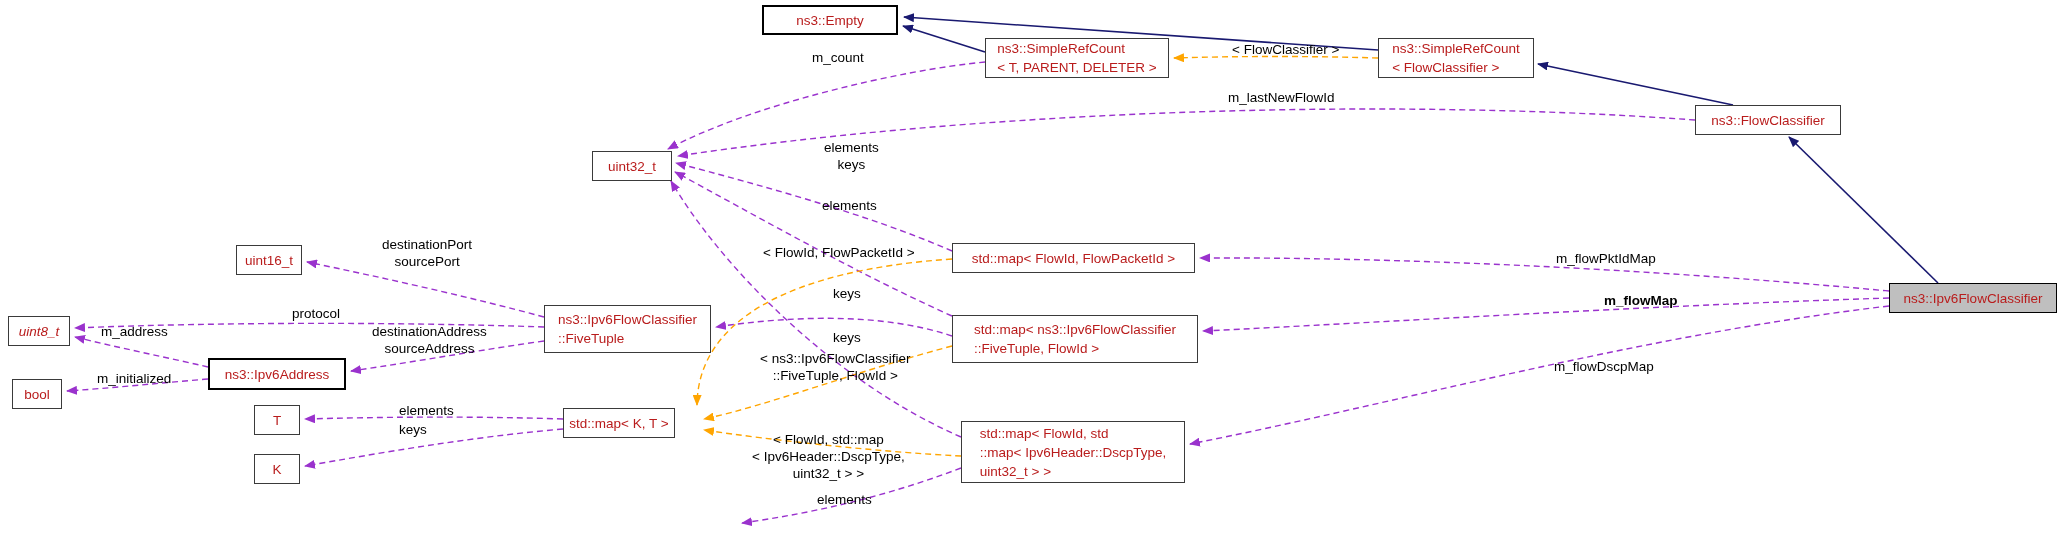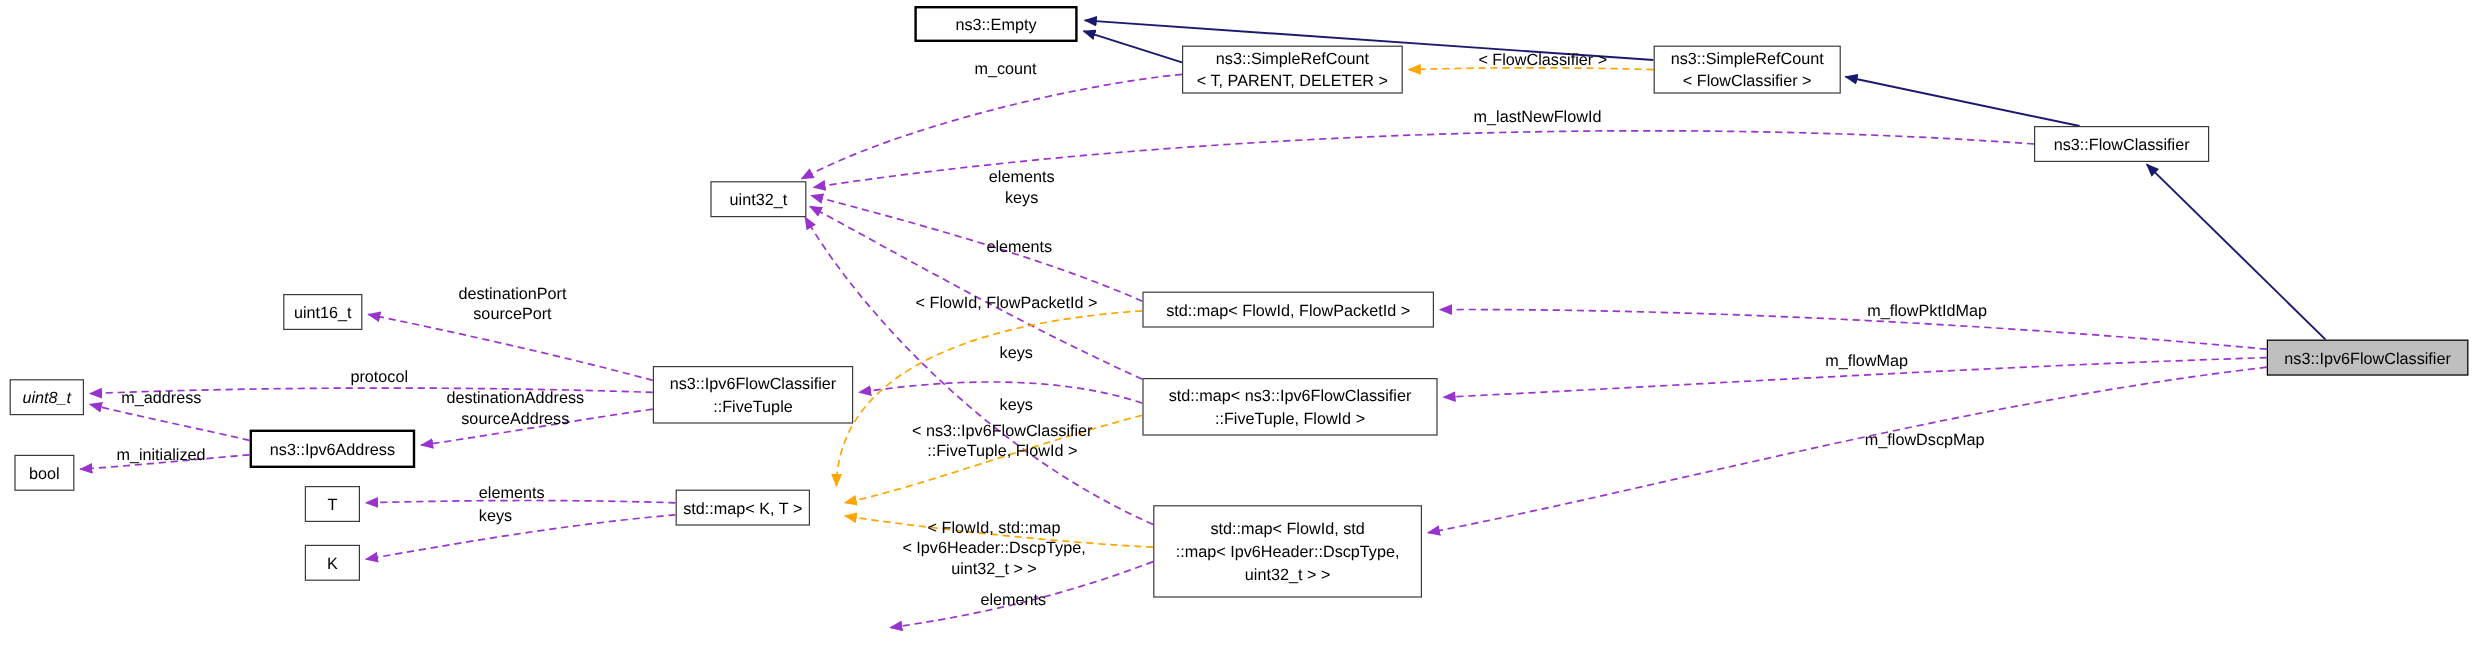--- a/index.html
+++ b/index.html
@@ -9,25 +9,25 @@
     background:#ffffff;
     font-family:"Liberation Sans","DejaVu Sans",sans-serif;
     overflow:hidden;
   }
   #edges{position:absolute;left:0;top:0;width:2063px;height:555px;}
   .node{
     position:absolute;
     box-sizing:border-box;
     background:#ffffff;
     border:1px solid #3a3a3a;
-    color:#000000;
+    color:#b91c1c;
     font-size:13.5px;
     line-height:19px;
     display:flex;align-items:center;justify-content:center;
-    text-align:center;
+    text-align:left;
     white-space:pre-line;
     z-index:2;
   }
   .node.bold{border:2px solid #000000;}
   .node.selected{background:#bfbfbf;border:1px solid #000000;}
   .edge-label{
     position:absolute;
     color:#000000;
     font-size:13.5px;
     line-height:17px;
@@ -99,21 +99,21 @@
   <div class="node" style="left:12px;top:379px;width:50px;height:30px;">bool</div>
   <div class="node bold" style="left:208px;top:358px;width:138px;height:32px;">ns3::Ipv6Address</div>
   <div class="node" style="left:544px;top:305px;width:167px;height:48px;">ns3::Ipv6FlowClassifier
 ::FiveTuple</div>
   <div class="node" style="left:952px;top:243px;width:243px;height:30px;">std::map&lt; FlowId, FlowPacketId &gt;</div>
   <div class="node" style="left:952px;top:315px;width:246px;height:48px;">std::map&lt; ns3::Ipv6FlowClassifier
 ::FiveTuple, FlowId &gt;</div>
   <div class="node" style="left:563px;top:408px;width:112px;height:30px;">std::map&lt; K, T &gt;</div>
   <div class="node" style="left:254px;top:405px;width:46px;height:30px;">T</div>
   <div class="node" style="left:254px;top:454px;width:46px;height:30px;">K</div>
-  <div class="node" style="left:961px;top:421px;width:224px;height:77px;">std::map&lt; FlowId, std
+  <div class="node" style="left:961px;top:421px;width:224px;height:62px;">std::map&lt; FlowId, std
 ::map&lt; Ipv6Header::DscpType,
 uint32_t &gt; &gt;</div>
 
   <div class="edge-label" style="left:812px;top:49px;">m_count</div>
   <div class="edge-label" style="left:1232px;top:41px;">&lt; FlowClassifier &gt;</div>
   <div class="edge-label" style="left:1228px;top:89px;">m_lastNewFlowId</div>
   <div class="edge-label" style="left:824px;top:139px;">elements
 keys</div>
   <div class="edge-label" style="left:822px;top:197px;">elements</div>
   <div class="edge-label" style="left:382px;top:236px;">destinationPort
@@ -128,16 +128,16 @@
   <div class="edge-label" style="left:833px;top:329px;">keys</div>
   <div class="edge-label" style="left:760px;top:350px;">&lt; ns3::Ipv6FlowClassifier
 ::FiveTuple, FlowId &gt;</div>
   <div class="edge-label" style="left:399px;top:402px;">elements</div>
   <div class="edge-label" style="left:399px;top:421px;">keys</div>
   <div class="edge-label" style="left:752px;top:431px;">&lt; FlowId, std::map
 &lt; Ipv6Header::DscpType,
 uint32_t &gt; &gt;</div>
   <div class="edge-label" style="left:817px;top:491px;">elements</div>
   <div class="edge-label" style="left:1556px;top:250px;">m_flowPktIdMap</div>
-  <div class="edge-label" style="left:1521px;top:292px;">m_flowMap</div>
+  <div class="edge-label" style="left:1604px;top:292px;font-weight:bold;">m_flowMap</div>
   <div class="edge-label" style="left:1554px;top:330px;margin-top:28px;">m_flowDscpMap</div>
 
 </div>
 
 </body></html>

